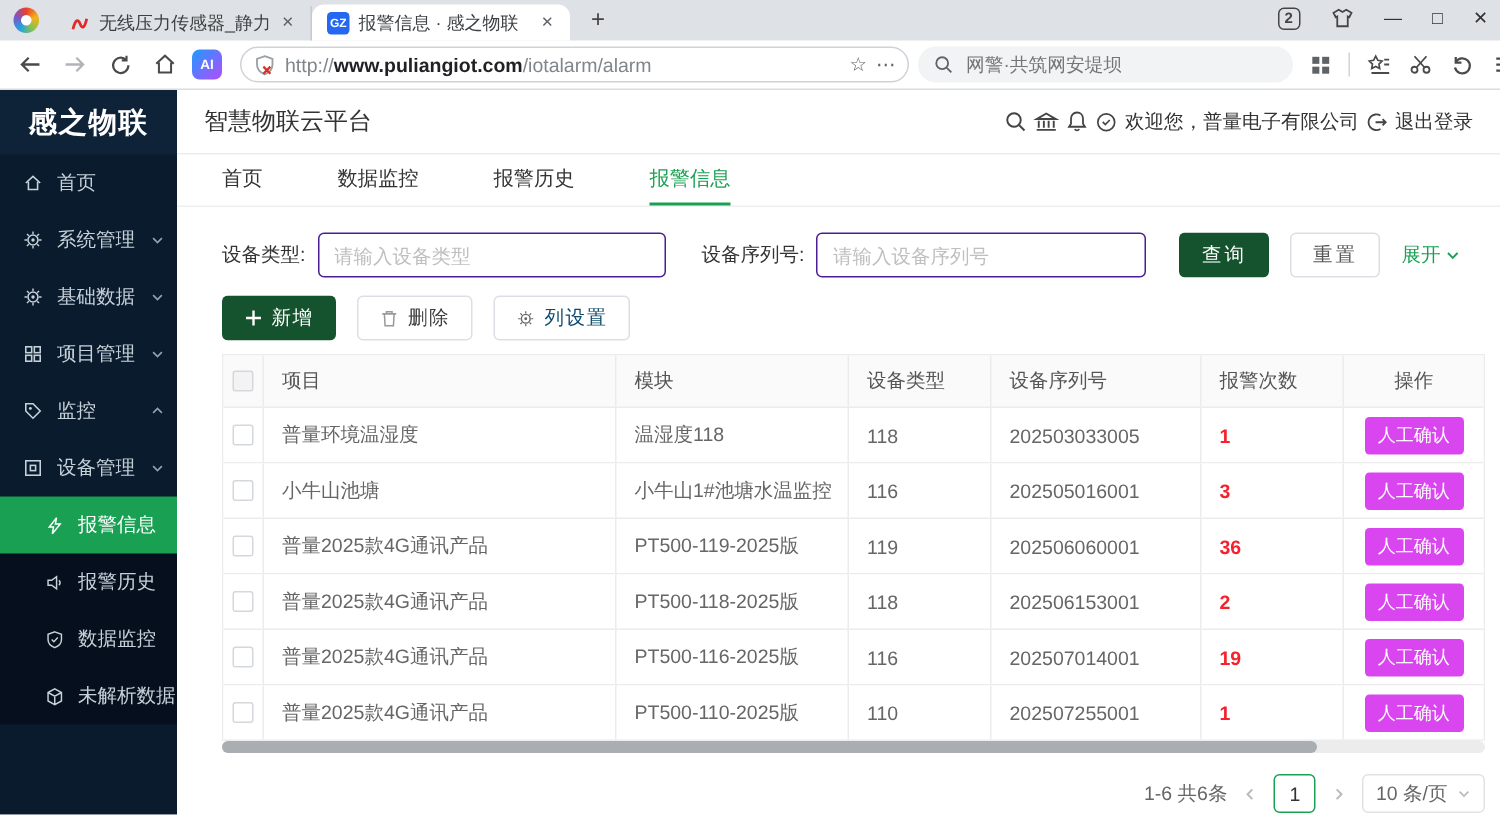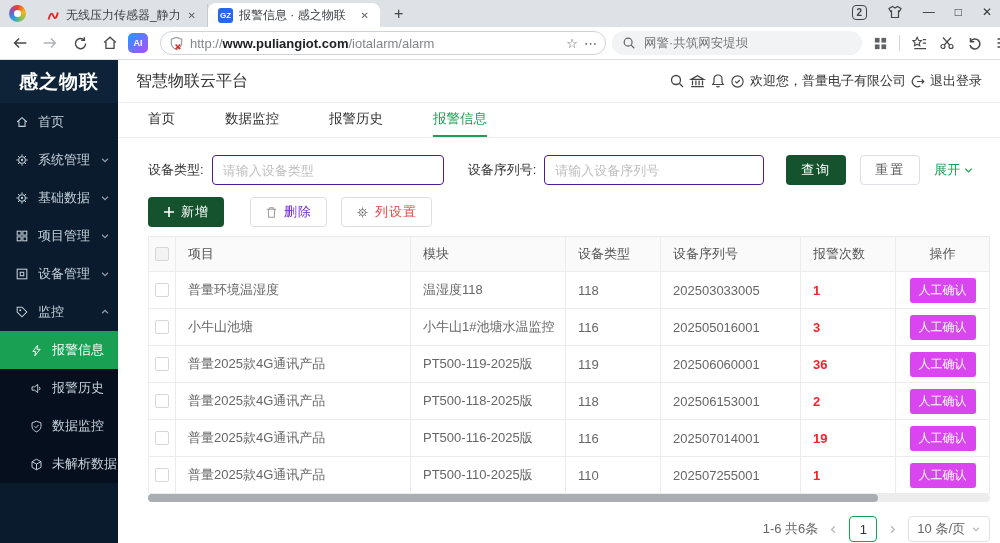--- a/index.html
+++ b/index.html
@@ -65,22 +65,22 @@
   .f-input::placeholder { color:#bfbfbf; }
   .f-input.w1 { width:232px; margin-right:24px; }
   .f-input.w2 { width:220px; margin-right:22px; }
   .btn { height:30px; border-radius:4px; font-size:13px; display:inline-flex; align-items:center; justify-content:center; padding:0 14px; cursor:pointer; border:1px solid transparent; font-family:inherit; letter-spacing:2px; }
   .btn-green { background:#14532d; color:#fff; }
   .btn-plain { background:#fff; border-color:#dcdfe6; color:#555; margin-left:14px; }
   .expand-link { color:#1aa053; font-size:13px; margin-left:14px; display:flex; align-items:center; gap:3px; cursor:pointer; }
 
   .toolbar-row { display:flex; align-items:center; height:32px; margin-bottom:8px; gap:14px; }
   .btn-icon { letter-spacing:1px; gap:6px; }
-  .btn-del { color:#6d28d9; margin-left:12px; }
-  .btn-cols { color:#ef4444; margin-left:0; }
+  .btn-del { color:#404040; margin-left:0; }
+  .btn-cols { color:#0c4a6e; margin-left:0; }
 
   
   .tbl { width:842px; border:1px solid #ececec; border-bottom:none; font-size:13px; }
   .trow { display:flex; align-items:stretch; border-bottom:1px solid #ececec; }
   .trow.head { background:#fafafa; color:#555; height:35px; }
   .trow.body { background:#fff; color:#666; height:37px; }
   .tc { display:flex; align-items:center; padding:0 12px; border-right:1px solid #ececec; overflow:hidden; white-space:nowrap; }
   .tc:last-child { border-right:none; }
   .c-chk { width:27px; justify-content:center; padding:0; flex:none; }
   .c-proj { width:235px; flex:none; }
@@ -248,36 +248,36 @@
             <rect x="2.5" y="9" width="4.5" height="4.5" fill="none" stroke="#c6d1da" stroke-width="1.2"></rect>
             <rect x="9" y="9" width="4.5" height="4.5" fill="none" stroke="#c6d1da" stroke-width="1.2"></rect>
           </svg>
         <span class="lbl">项目管理</span>
         <svg width="10" height="10" viewBox="0 0 12 12">
             <path d="M2.5 4.5 L6 8 L9.5 4.5" fill="none" stroke="#8fa0ae" stroke-width="1.4"></path>
           </svg>
       </div>
       <div class="side-item">
         <svg width="14" height="14" viewBox="0 0 16 16">
+            <path d="M2.5 2.5 H8 L13.5 8 L8 13.5 L2.5 8 Z" fill="none" stroke="#c6d1da" stroke-width="1.2"></path>
+            <circle cx="6" cy="6" r="1.1" fill="#c6d1da"></circle>
+          </svg>
+        <span class="lbl">监控</span>
+        <svg width="10" height="10" viewBox="0 0 12 12">
+            <path d="M2.5 7.5 L6 4 L9.5 7.5" fill="none" stroke="#8fa0ae" stroke-width="1.4"></path>
+          </svg>
+      </div>
+      <div class="side-item">
+        <svg width="14" height="14" viewBox="0 0 16 16">
             <rect x="2.5" y="2.5" width="11" height="11" fill="none" stroke="#c6d1da" stroke-width="1.2"></rect>
             <rect x="6" y="6" width="4" height="4" fill="none" stroke="#c6d1da" stroke-width="1.2"></rect>
           </svg>
         <span class="lbl">设备管理</span>
         <svg width="10" height="10" viewBox="0 0 12 12">
             <path d="M2.5 4.5 L6 8 L9.5 4.5" fill="none" stroke="#8fa0ae" stroke-width="1.4"></path>
-          </svg>
-      </div>
-      <div class="side-item">
-        <svg width="14" height="14" viewBox="0 0 16 16">
-            <path d="M2.5 2.5 H8 L13.5 8 L8 13.5 L2.5 8 Z" fill="none" stroke="#c6d1da" stroke-width="1.2"></path>
-            <circle cx="6" cy="6" r="1.1" fill="#c6d1da"></circle>
-          </svg>
-        <span class="lbl">监控</span>
-        <svg width="10" height="10" viewBox="0 0 12 12">
-            <path d="M2.5 7.5 L6 4 L9.5 7.5" fill="none" stroke="#8fa0ae" stroke-width="1.4"></path>
           </svg>
       </div>
 
       <div class="submenu">
         <div class="side-item active">
           <svg width="13" height="13" viewBox="0 0 16 16">
               <path d="M9.5 1.5 L3.5 9 H7 L6 14.5 L12.5 6.5 H8.5 Z" fill="none" stroke="#fff" stroke-width="1.2"></path>
             </svg>
           <span class="lbl">报警信息</span>
         </div>

